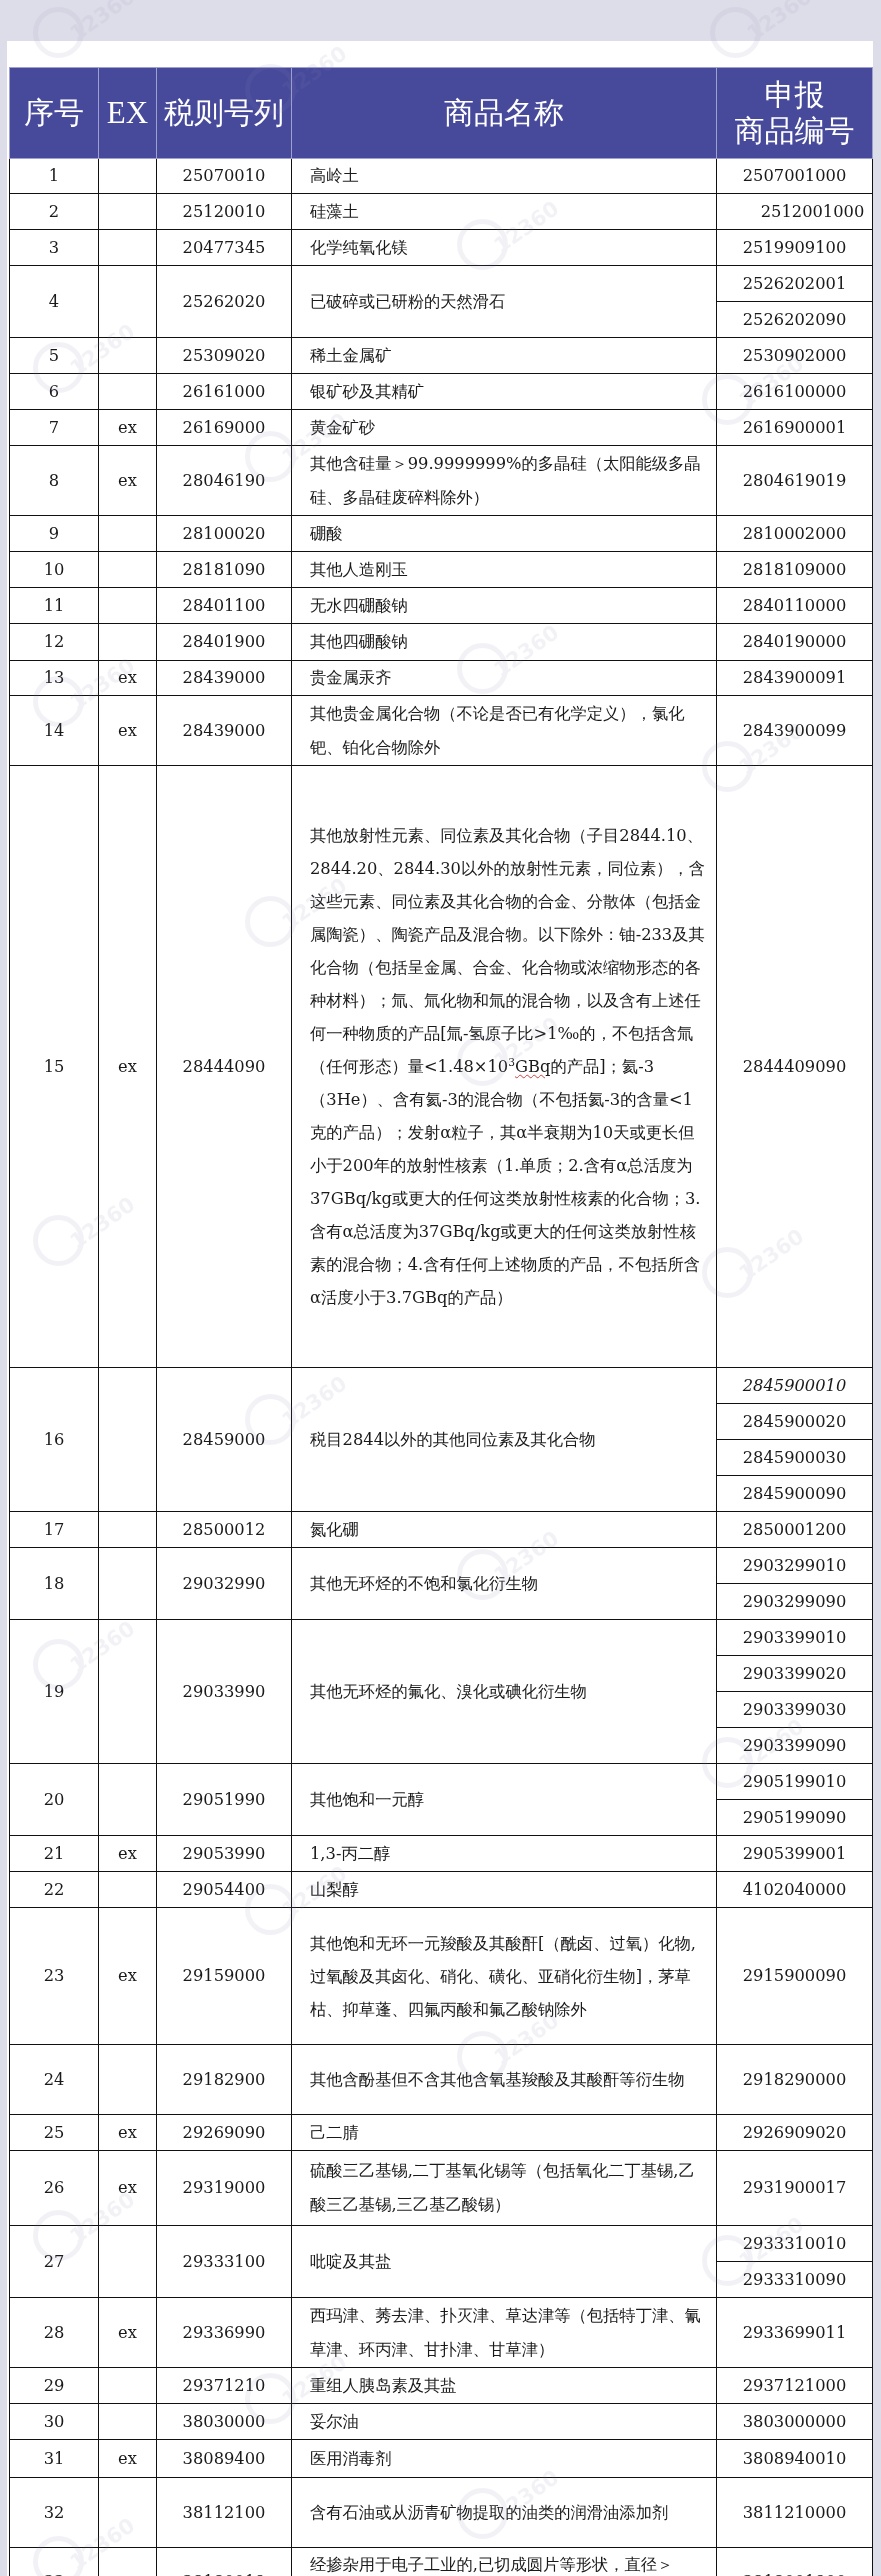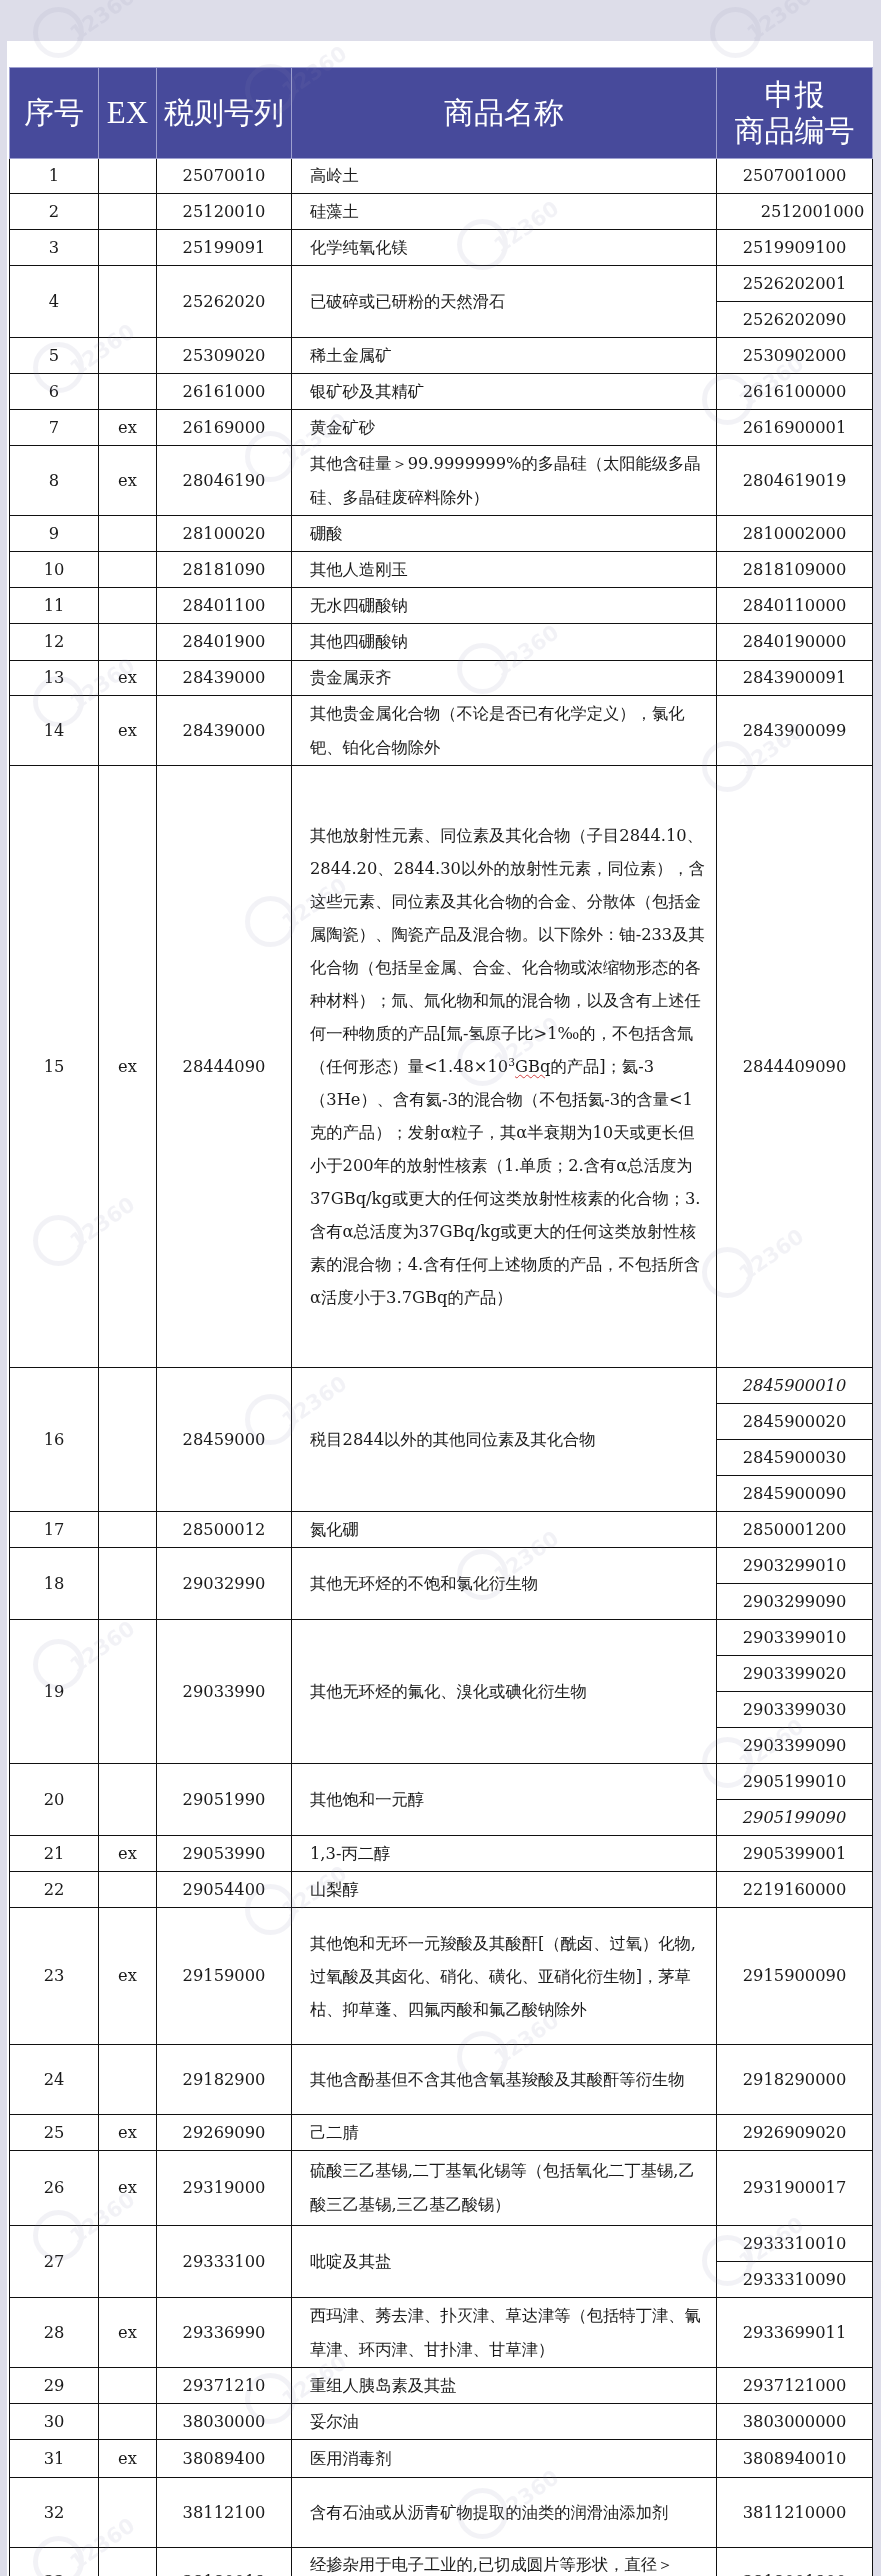--- a/index.html
+++ b/index.html
@@ -83,21 +83,21 @@
       <tr>
         <td rowspan="1">2</td>
         <td rowspan="1"></td>
         <td rowspan="1">25120010</td>
         <td class="desc" rowspan="1">硅藻土</td>
         <td class="code" style="height: 35px; padding-left: 36px;">2512001000</td>
       </tr>
       <tr>
         <td rowspan="1">3</td>
         <td rowspan="1"></td>
-        <td rowspan="1">25199091</td>
+        <td rowspan="1">20477345</td>
         <td class="desc" rowspan="1">化学纯氧化镁</td>
         <td class="code" style="height: 35px;">2519909100</td>
       </tr>
       <tr>
         <td rowspan="2">4</td>
         <td rowspan="2"></td>
         <td rowspan="2">25262020</td>
         <td class="desc" rowspan="2">已破碎或已研粉的天然滑石</td>
         <td class="code" style="height: 35px;">2526202001</td>
       </tr>
@@ -231,35 +231,35 @@
         <td class="code" style="height: 35px;">2903399090</td>
       </tr>
       <tr>
         <td rowspan="2">20</td>
         <td rowspan="2"></td>
         <td rowspan="2">29051990</td>
         <td class="desc" rowspan="2">其他饱和一元醇</td>
         <td class="code" style="height: 35px;">2905199010</td>
       </tr>
       <tr>
-        <td class="code" style="height: 35px; font-style: italic;">2905199090</td>
+        <td class="code" style="height: 35px;">2905199090</td>
       </tr>
       <tr>
         <td rowspan="1">21</td>
         <td rowspan="1">ex</td>
         <td rowspan="1">29053990</td>
         <td class="desc" rowspan="1">1,3-丙二醇</td>
         <td class="code" style="height: 35px;">2905399001</td>
       </tr>
       <tr>
         <td rowspan="1">22</td>
         <td rowspan="1"></td>
         <td rowspan="1">29054400</td>
         <td class="desc" rowspan="1">山梨醇</td>
-        <td class="code" style="height: 35px;">2219160000</td>
+        <td class="code" style="height: 35px;">4102040000</td>
       </tr>
       <tr>
         <td rowspan="1">23</td>
         <td rowspan="1">ex</td>
         <td rowspan="1">29159000</td>
         <td class="desc long" rowspan="1">其他饱和无环一元羧酸及其酸酐[（酰卤、过氧）化物,过氧酸及其卤化、硝化、磺化、亚硝化衍生物]，茅草枯、抑草蓬、四氟丙酸和氟乙酸钠除外</td>
         <td class="code" style="height: 136px;">2915900090</td>
       </tr>
       <tr>
         <td rowspan="1">24</td>

